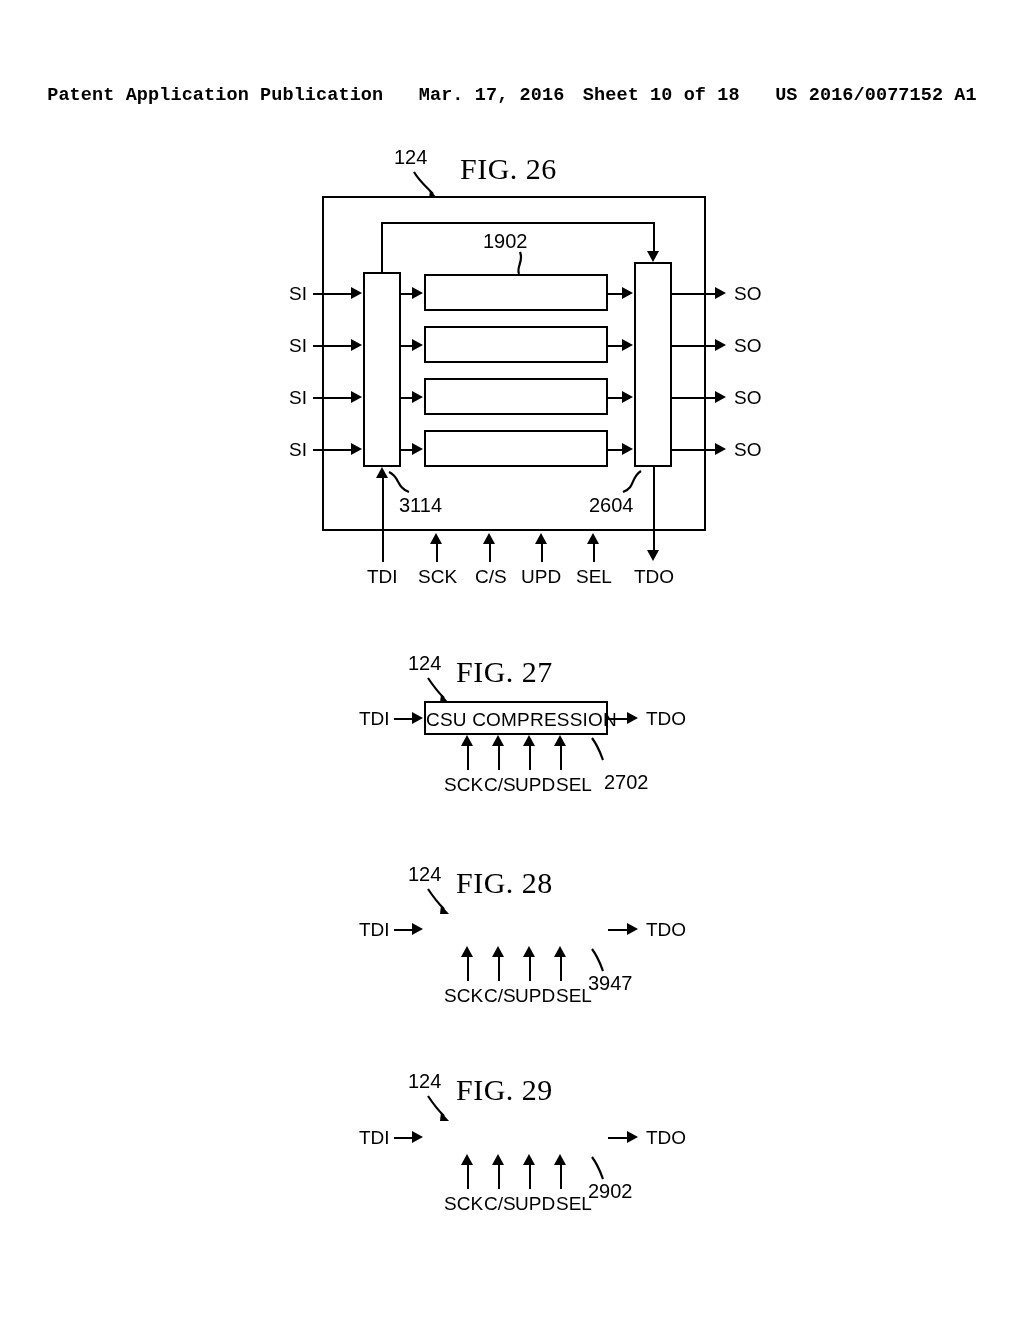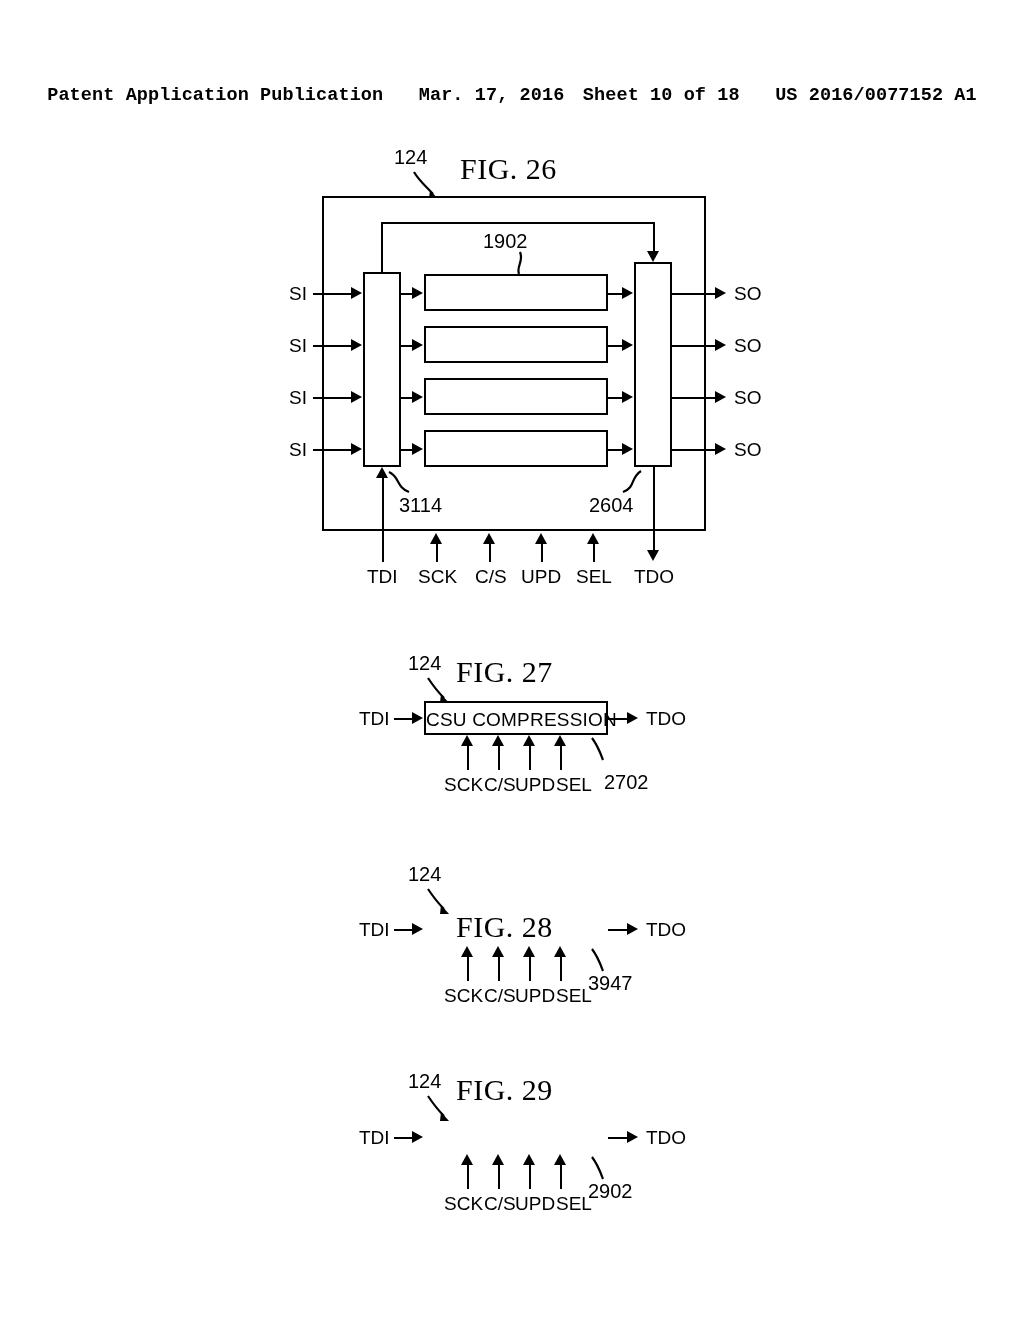--- a/index.html
+++ b/index.html
@@ -285,21 +285,21 @@
   <div class="sig-label" style="left:556px;top:774px;">SEL</div>
 
   <div class="ref-num" style="left:588px;top:771px;margin-left:16px;">2702</div>
   <svg class="leader" style="left:0;top:0;width:1024px;height:1320px;">
     <path d="M 592 738 C 598 746, 600 752, 603 760" stroke="#000" stroke-width="2.2" fill="none"></path>
   </svg>
 </div>
 
 <div class="figure" style="left:0;top:0;width:1024px;height:1320px;">
 
-  <div class="fig-title" style="left:456px;top:910px;">FIG. 28</div>
+  <div class="fig-title" style="left:456px;top:866px;">FIG. 28</div>
 
   <div class="ref-num" style="left:408px;top:863px;">124</div>
   <svg class="leader" style="left:0;top:0;width:1024px;height:1320px;">
     <path d="M 428 889 C 434 898, 438 903, 444 909" stroke="#000" stroke-width="2.2" fill="none"></path>
     <polygon points="441,905 449,914 440,914" fill="#000"></polygon>
   </svg>
 
 
   <div class="sig-label" style="left:359px;top:919px;">TDI</div>
   <div class="hline" style="left:394px;top:929px;width:20px;"></div>

